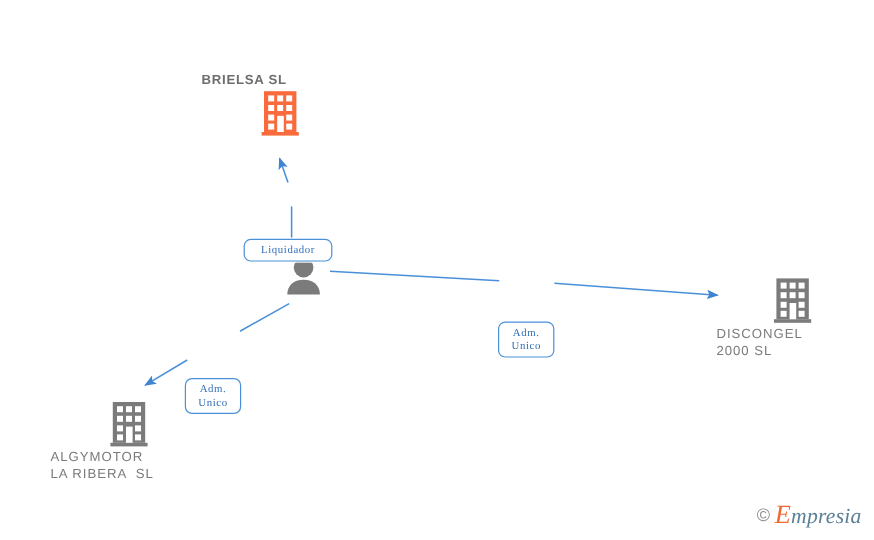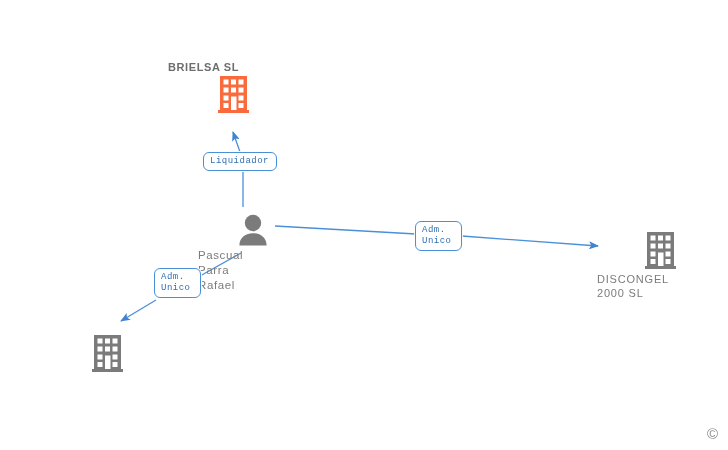--- a/index.html
+++ b/index.html
@@ -58,27 +58,29 @@
   }
 
   
   .rel-box {
     position: absolute;
     box-sizing: border-box;
     border: 1px solid #4a90d9;
     border-radius: 6px;
     background: #ffffff;
     color: #2f6fb5;
-    font-family: Liberation Mono, monospace;
+    font-family: Liberation Serif, serif;
     font-size: 9px;
     line-height: 11px;
     letter-spacing: 0.5px;
+    text-align: center;
     padding: 3px 6px;
     white-space: pre-line;
     box-shadow: 0 0 0 1px rgba(255,255,255,0.9);
+    margin-top: 47px;
   }
 
   
   #watermark {
     position: absolute;
     right: 10px;
     bottom: 8px;
     display: flex;
     align-items: center;
     gap: 4px;
@@ -159,23 +161,20 @@
 
   <div class="node" style="left:198px; top:212px; width:110px;">
     <span class="icon-wrap">
       <svg width="110" height="36" viewBox="0 0 110 36" xmlns="http://www.w3.org/2000/svg">
         <g transform="translate(41,2)" fill="#7b7b7b">
           <circle cx="14" cy="9" r="8.2"></circle>
           <path d="M14 19.2c-8.4 0-13.6 5-13.6 12.2h27.2c0-7.2-5.2-12.2-13.6-12.2z"></path>
         </g>
       </svg>
     </span>
-    <span class="node-label person">Pascual
-Parra
-Rafael</span>
   </div>
 
   <div class="node" style="left:42px; top:332px; width:130px;">
     <span class="icon-wrap">
       <svg width="130" height="42" viewBox="0 0 130 42" xmlns="http://www.w3.org/2000/svg">
         <g transform="translate(50,3)" fill="#7b7b7b">
           <rect x="2" y="0" width="27" height="34"></rect>
           <rect x="0" y="34" width="31" height="3"></rect>
           <g fill="#ffffff">
             <rect x="5.5" y="3.5" width="5" height="5"></rect>
@@ -186,20 +185,22 @@
             <rect x="20.5" y="11.5" width="5" height="5"></rect>
             <rect x="5.5" y="19.5" width="5" height="5"></rect>
             <rect x="20.5" y="19.5" width="5" height="5"></rect>
             <rect x="5.5" y="27" width="5" height="5"></rect>
             <rect x="20.5" y="27" width="5" height="5"></rect>
             <rect x="13" y="20.5" width="5.5" height="13.5"></rect>
           </g>
         </g>
       </svg>
     </span>
+    <span class="node-label">ALGYMOTOR
+LA RIBERA  SL</span>
   </div>
 
   <div class="node" style="left:597px; top:230px; width:126px;">
     <span class="icon-wrap">
       <svg width="126" height="42" viewBox="0 0 126 42" xmlns="http://www.w3.org/2000/svg">
         <g transform="translate(48,2)" fill="#7b7b7b">
           <rect x="2" y="0" width="27" height="34"></rect>
           <rect x="0" y="34" width="31" height="3"></rect>
           <g fill="#ffffff">
             <rect x="5.5" y="3.5" width="5" height="5"></rect>
@@ -224,15 +225,16 @@
   <div class="rel-box" style="left:203px; top:152px; width:74px;">Liquidador</div>
 
   <div class="rel-box" style="left:415px; top:221px; width:47px;">Adm.
 Unico</div>
 
   <div class="rel-box" style="left:154px; top:268px; width:47px;">Adm.
 Unico</div>
 
   <div id="watermark">
     <span class="copy">©</span>
+    <span class="brand"><span class="cap">E</span><span>mpresia</span></span>
   </div>
 
 </div>
 
 </body></html>

